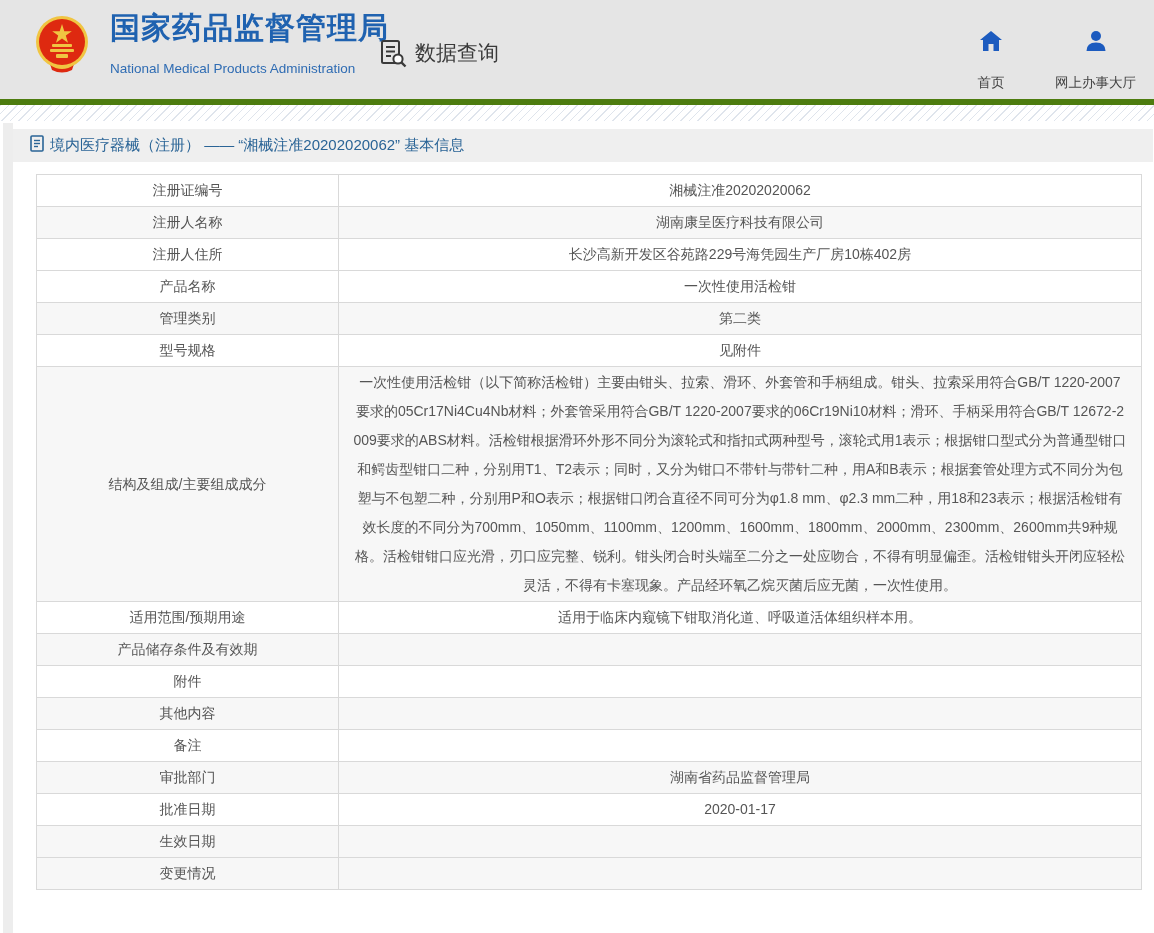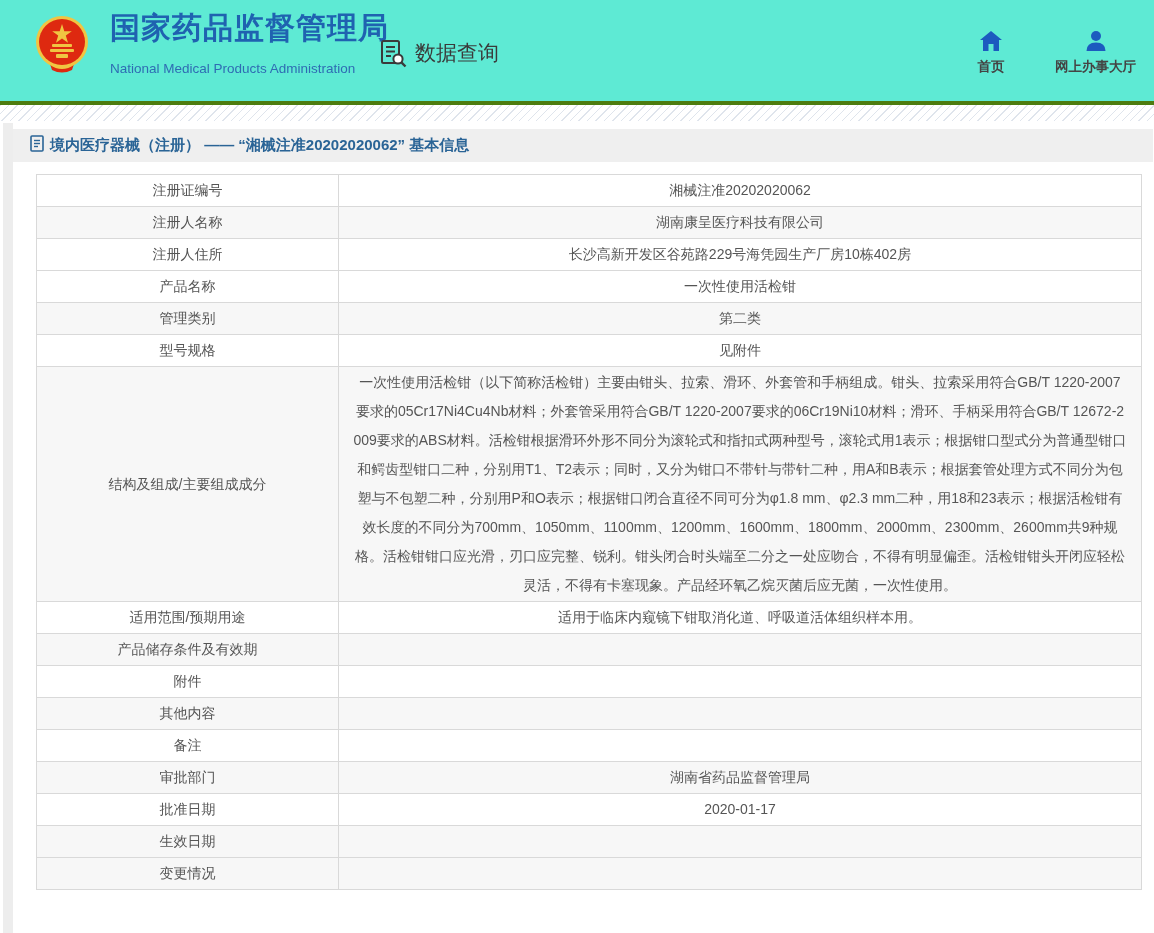--- a/index.html
+++ b/index.html
@@ -1,38 +1,38 @@
 <!DOCTYPE html>
 <html><head>
 <meta charset="utf-8">
 <style>
   * { margin:0; padding:0; box-sizing:border-box; }
   html,body { width:1154px; background:#ffffff; font-family:"Liberation Sans","DejaVu Sans",sans-serif; }
   body { position:relative; height:933px; overflow:hidden; color:#555; }
 
   
-  .header { height:105px; background:#5eead4; position:relative; border-bottom:4px solid #4d7c0f; }
+  .header { height:105px; background:#e5e5e5; position:relative; border-bottom:6px solid #4d7c0f; }
   .brand { position:absolute; left:30px; top:11px; display:flex; align-items:center; }
   .emblem { width:64px; height:64px; margin-right:16px; }
   .brand-text .cn { font-size:30px; font-weight:bold; color:#1f62b0; letter-spacing:1px; line-height:34px; }
   .brand-text .en { font-size:13.5px; color:#2f6cb3; margin-top:16px; }
   .section-entry { position:absolute; left:378px; top:38px; display:flex; align-items:center; cursor:pointer; }
   .section-entry .label { font-size:21px; color:#3a3a3a; margin-left:7px; }
   .top-nav { position:absolute; right:18px; top:30px; display:flex; gap:38px; }
   .nav-item { display:flex; flex-direction:column; align-items:center; cursor:pointer; min-width:52px; }
-  .nav-item .nav-label { font-size:13.5px; color:#444; margin-top:6px; white-space:nowrap;font-weight:bold; }
+  .nav-item .nav-label { font-size:13.5px; color:#444; margin-top:22px; white-space:nowrap; }
 
   
   .hatch { height:16px; background:repeating-linear-gradient(135deg, rgba(110,135,170,0.22) 0 1px, transparent 1px 6px); }
 
   .left-gutter { position:absolute; left:3px; top:123px; width:10px; height:810px; background:#ededed; }
 
   
   .content { margin:8px 10px 0 13px; width:1140px; }
-  .page-titlebar { height:33px; background:#efefef; display:flex; align-items:center; padding-left:17px;font-weight:bold; }
+  .page-titlebar { height:33px; background:#efefef; display:flex; align-items:center; padding-left:17px; }
   .page-titlebar .title-text { font-size:15px; color:#2a6496; margin-left:5px; }
 
   table.info { border-collapse:collapse; margin:12px 0 0 23px; width:1106px; table-layout:fixed; }
   table.info td { border:1px solid #d9d9d9; padding:1px 14px; line-height:29px; font-size:14px; vertical-align:middle;text-align:center; }
   table.info tr.even td { background:#f7f7f7; }
   table.info tr.odd td { background:#ffffff; }
   td.label-cell { width:302px; text-align:right; color:#555; }
   td.value-cell { color:#555; }
   td.value-cell { word-break:break-all; }
   .empty-cell { min-height:29px; }

